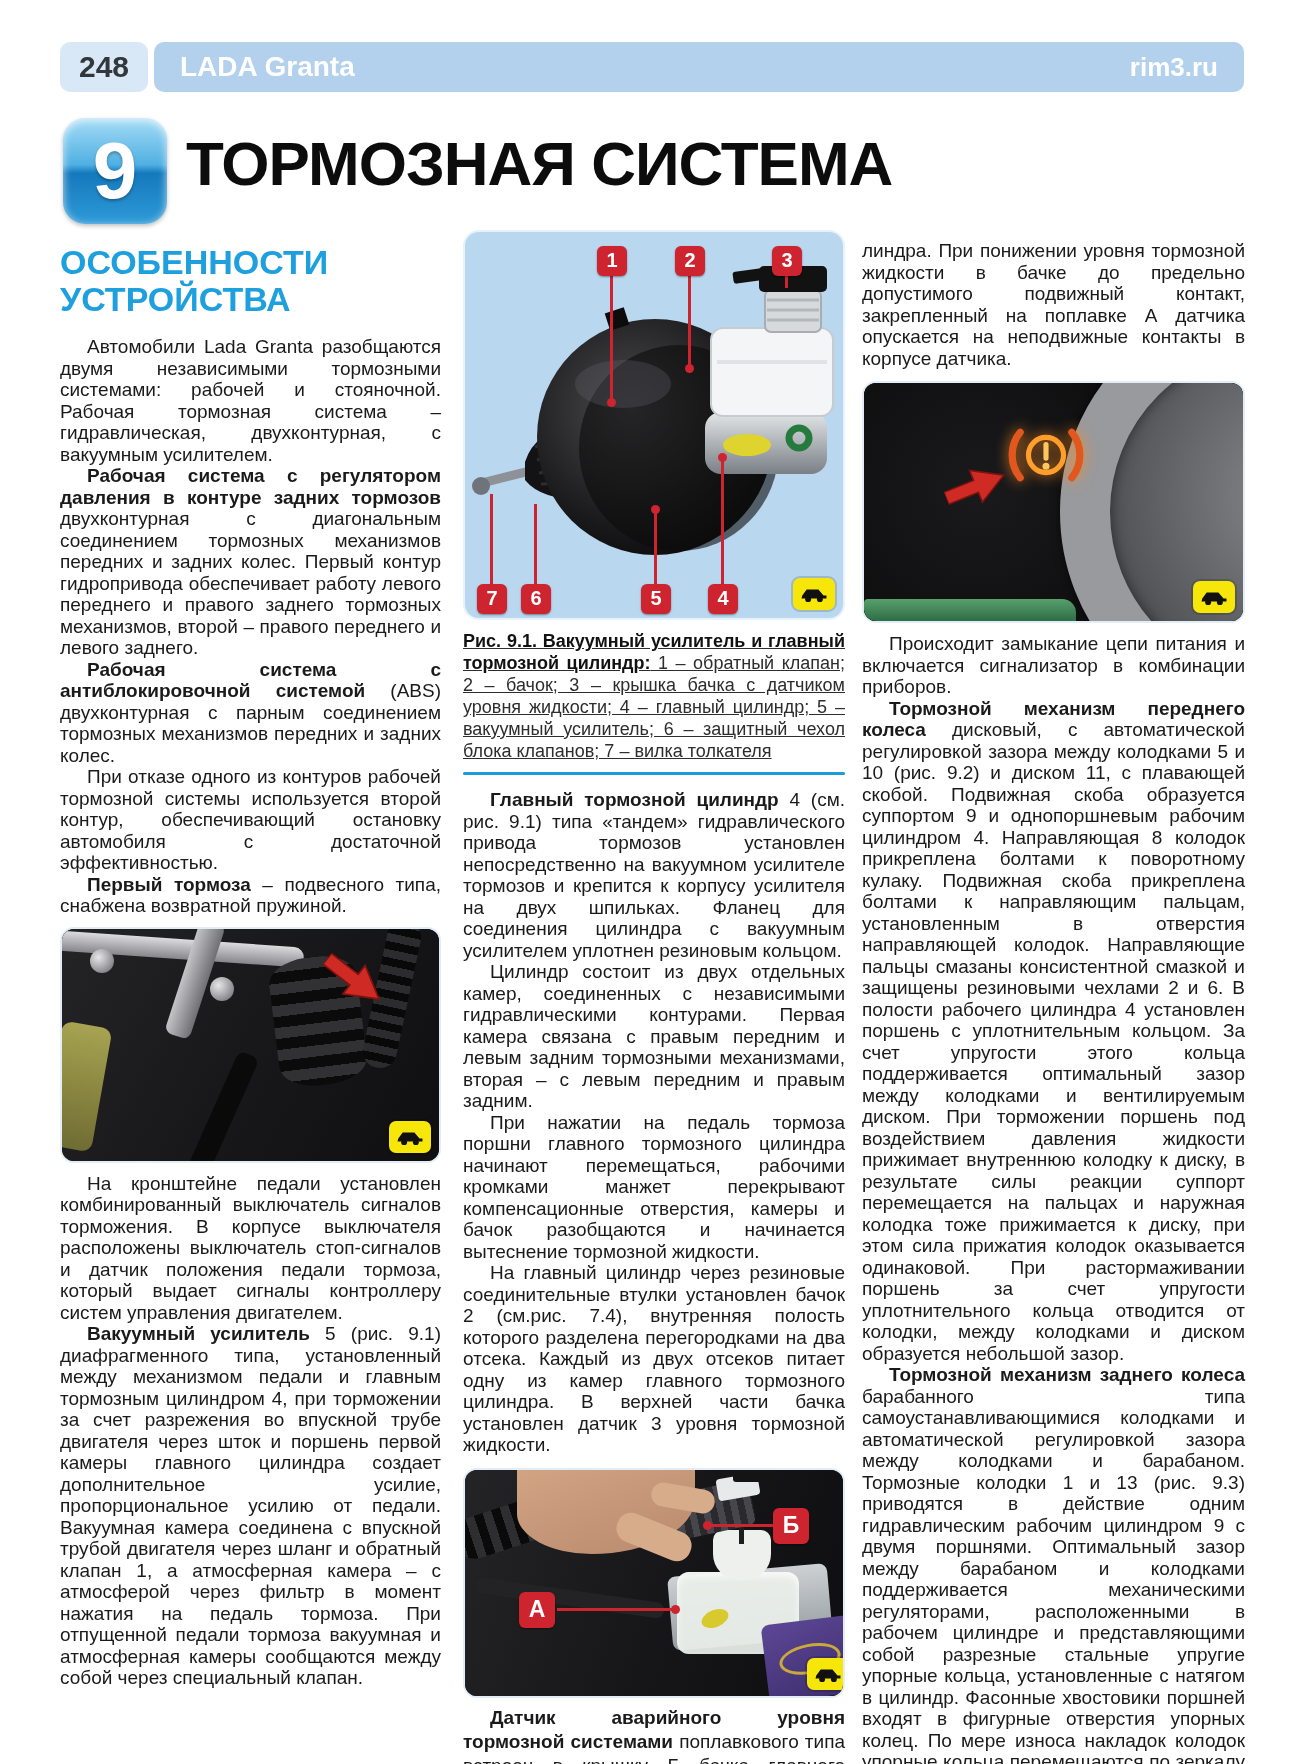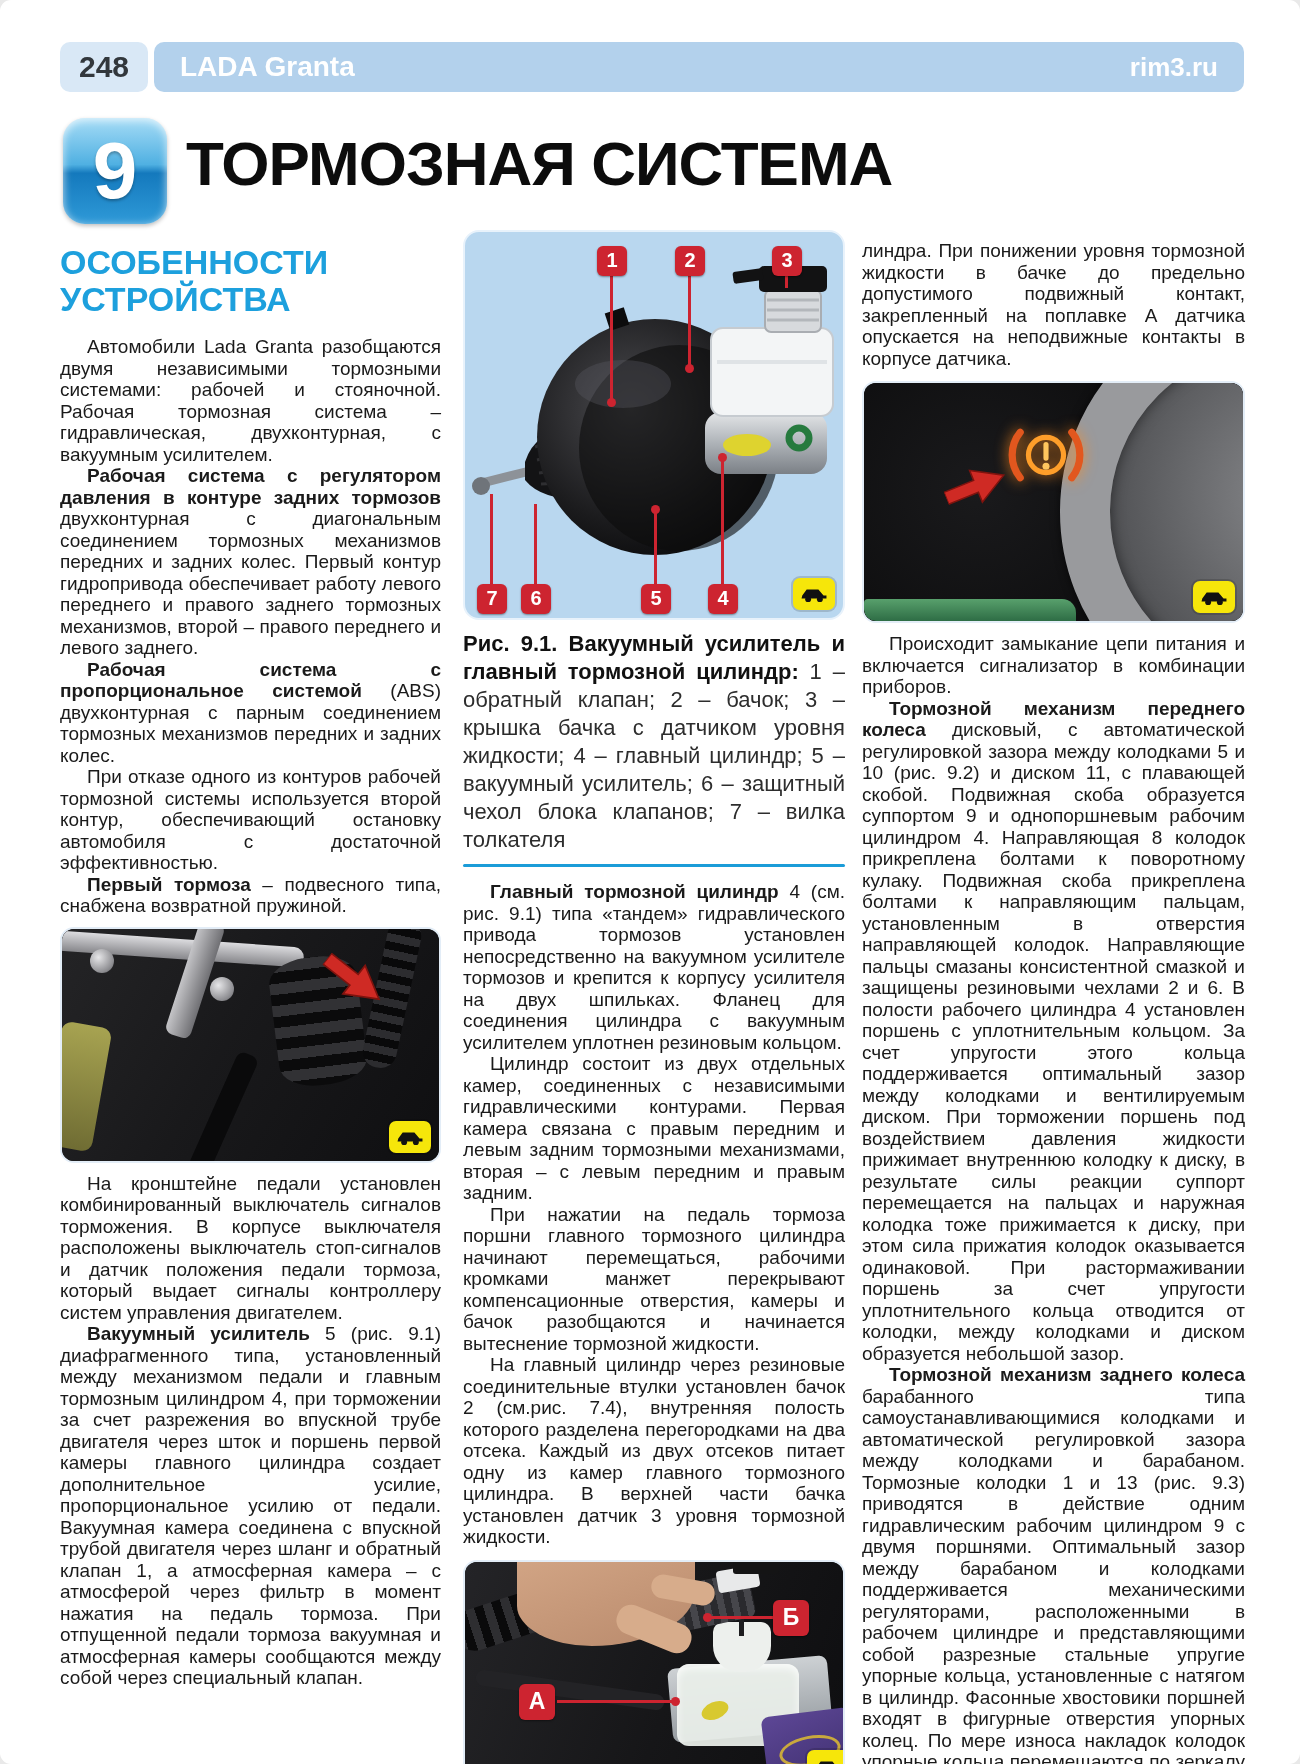--- a/index.html
+++ b/index.html
@@ -1,17 +1,17 @@
 <!DOCTYPE html>
 <html><head>
 <meta charset="utf-8">
 <style>
   html,body{margin:0;padding:0;background:#e9e9e9;}
   .page{position:relative;width:1300px;height:1764px;background:#ffffff;margin:0 auto;
-        font-family:"Liberation Sans",sans-serif;overflow:hidden;border-radius:11px;}
+        font-family:"Liberation Sans",sans-serif;overflow:hidden;}
 
   
   .pagenum{position:absolute;left:60px;top:42px;width:88px;height:50px;background:#d9e8f6;
            border-radius:10px;display:flex;align-items:center;justify-content:center;
            color:#32373c;font-size:30px;font-weight:bold;}
   .hbar{position:absolute;left:154px;top:42px;width:1090px;height:50px;background:#b3d1ec;
         border-radius:10px;display:flex;align-items:center;justify-content:space-between;
         padding:0 26px;box-sizing:border-box;color:#ffffff;font-weight:bold;}
   .hbar .brand{font-size:28px;}
   .hbar .site{font-size:26px;}
@@ -37,21 +37,21 @@
            text-align:left;margin:0 0 18px 0;}
 
   
   .photo{position:relative;border-radius:14px;overflow:hidden;background:#161617;
          border:2px solid #e3edf7;box-sizing:border-box;}
   .photo-pedal{height:236px;margin:10px 0;}
   .photo-cluster{height:242px;margin:12px 0 10px 0;}
   .photo-reservoir{height:230px;margin:12px 0 8px 0;}
   .figure91{position:relative;height:390px;background:#b9d7ef;border-radius:16px;
             border:2px solid #e8f2fb;box-sizing:border-box;overflow:hidden;margin-bottom:10px;}
-  .figcap{font-size:22px;line-height:28px;color:#2d2d2d;text-align:justify;}
+  .figcap{font-size:18px;line-height:22px;color:#2d2d2d;text-align:justify;text-decoration:underline;}
   .sep{height:3px;background:#1b9cd8;border-radius:2px;margin:10px 0 14px 0;}
   .photocap{font-size:19px;line-height:24px;margin-top:2px;}
 
   
   .numlabel{position:absolute;width:30px;height:30px;background:#cd2430;color:#fff;
             font-weight:bold;font-size:20px;border-radius:6px;display:flex;align-items:center;
             justify-content:center;box-shadow:0 1px 2px rgba(0,0,0,.4);z-index:6;}
   .biglabel{width:36px;height:36px;font-size:23px;}
   .leader{position:absolute;background:#cd2430;z-index:5;}
   .dot{position:absolute;width:9px;height:9px;border-radius:50%;background:#cd2430;z-index:5;}
@@ -133,21 +133,21 @@
   </div>
 
   <div class="chnum">9</div>
   <div class="chtitle">ТОРМОЗНАЯ СИСТЕМА</div>
 
   <div class="col col-left">
     <div class="sechead">ОСОБЕННОСТИ УСТРОЙСТВА</div>
 
     <p><span class="b"></span><span>Автомобили Lada Granta разобщаются двумя независимыми тормозными системами: рабочей и стояночной. Рабочая тормозная система – гидравлическая, двухконтурная, с вакуумным усилителем.</span></p>
     <p><span class="b">Рабочая система с регулятором давления в контуре задних тормозов</span><span> двухконтурная с диагональным соединением тормозных механизмов передних и задних колес. Первый контур гидропривода обеспечивает работу левого переднего и правого заднего тормозных механизмов, второй – правого переднего и левого заднего.</span></p>
-    <p><span class="b">Рабочая система с пропорциональное системой</span><span> (ABS) двухконтурная с парным соединением тормозных механизмов передних и задних колес.</span></p>
+    <p><span class="b">Рабочая система с антиблокировочной системой</span><span> (ABS) двухконтурная с парным соединением тормозных механизмов передних и задних колес.</span></p>
     <p><span class="b"></span><span>При отказе одного из контуров рабочей тормозной системы используется второй контур, обеспечивающий остановку автомобиля с достаточной эффективностью.</span></p>
     <p><span class="b">Первый тормоза</span><span> – подвесного типа, снабжена возвратной пружиной.</span></p>
 
     <div class="photo photo-pedal">
       <div class="pp-base"></div>
       <div class="pp-shaft"></div>
       <div class="pp-arm"></div>
       <div class="pp-bolt" style="left:28px;top:20px;"></div>
       <div class="pp-bolt" style="left:148px;top:48px;"></div>
       <div class="pp-boot"></div>

